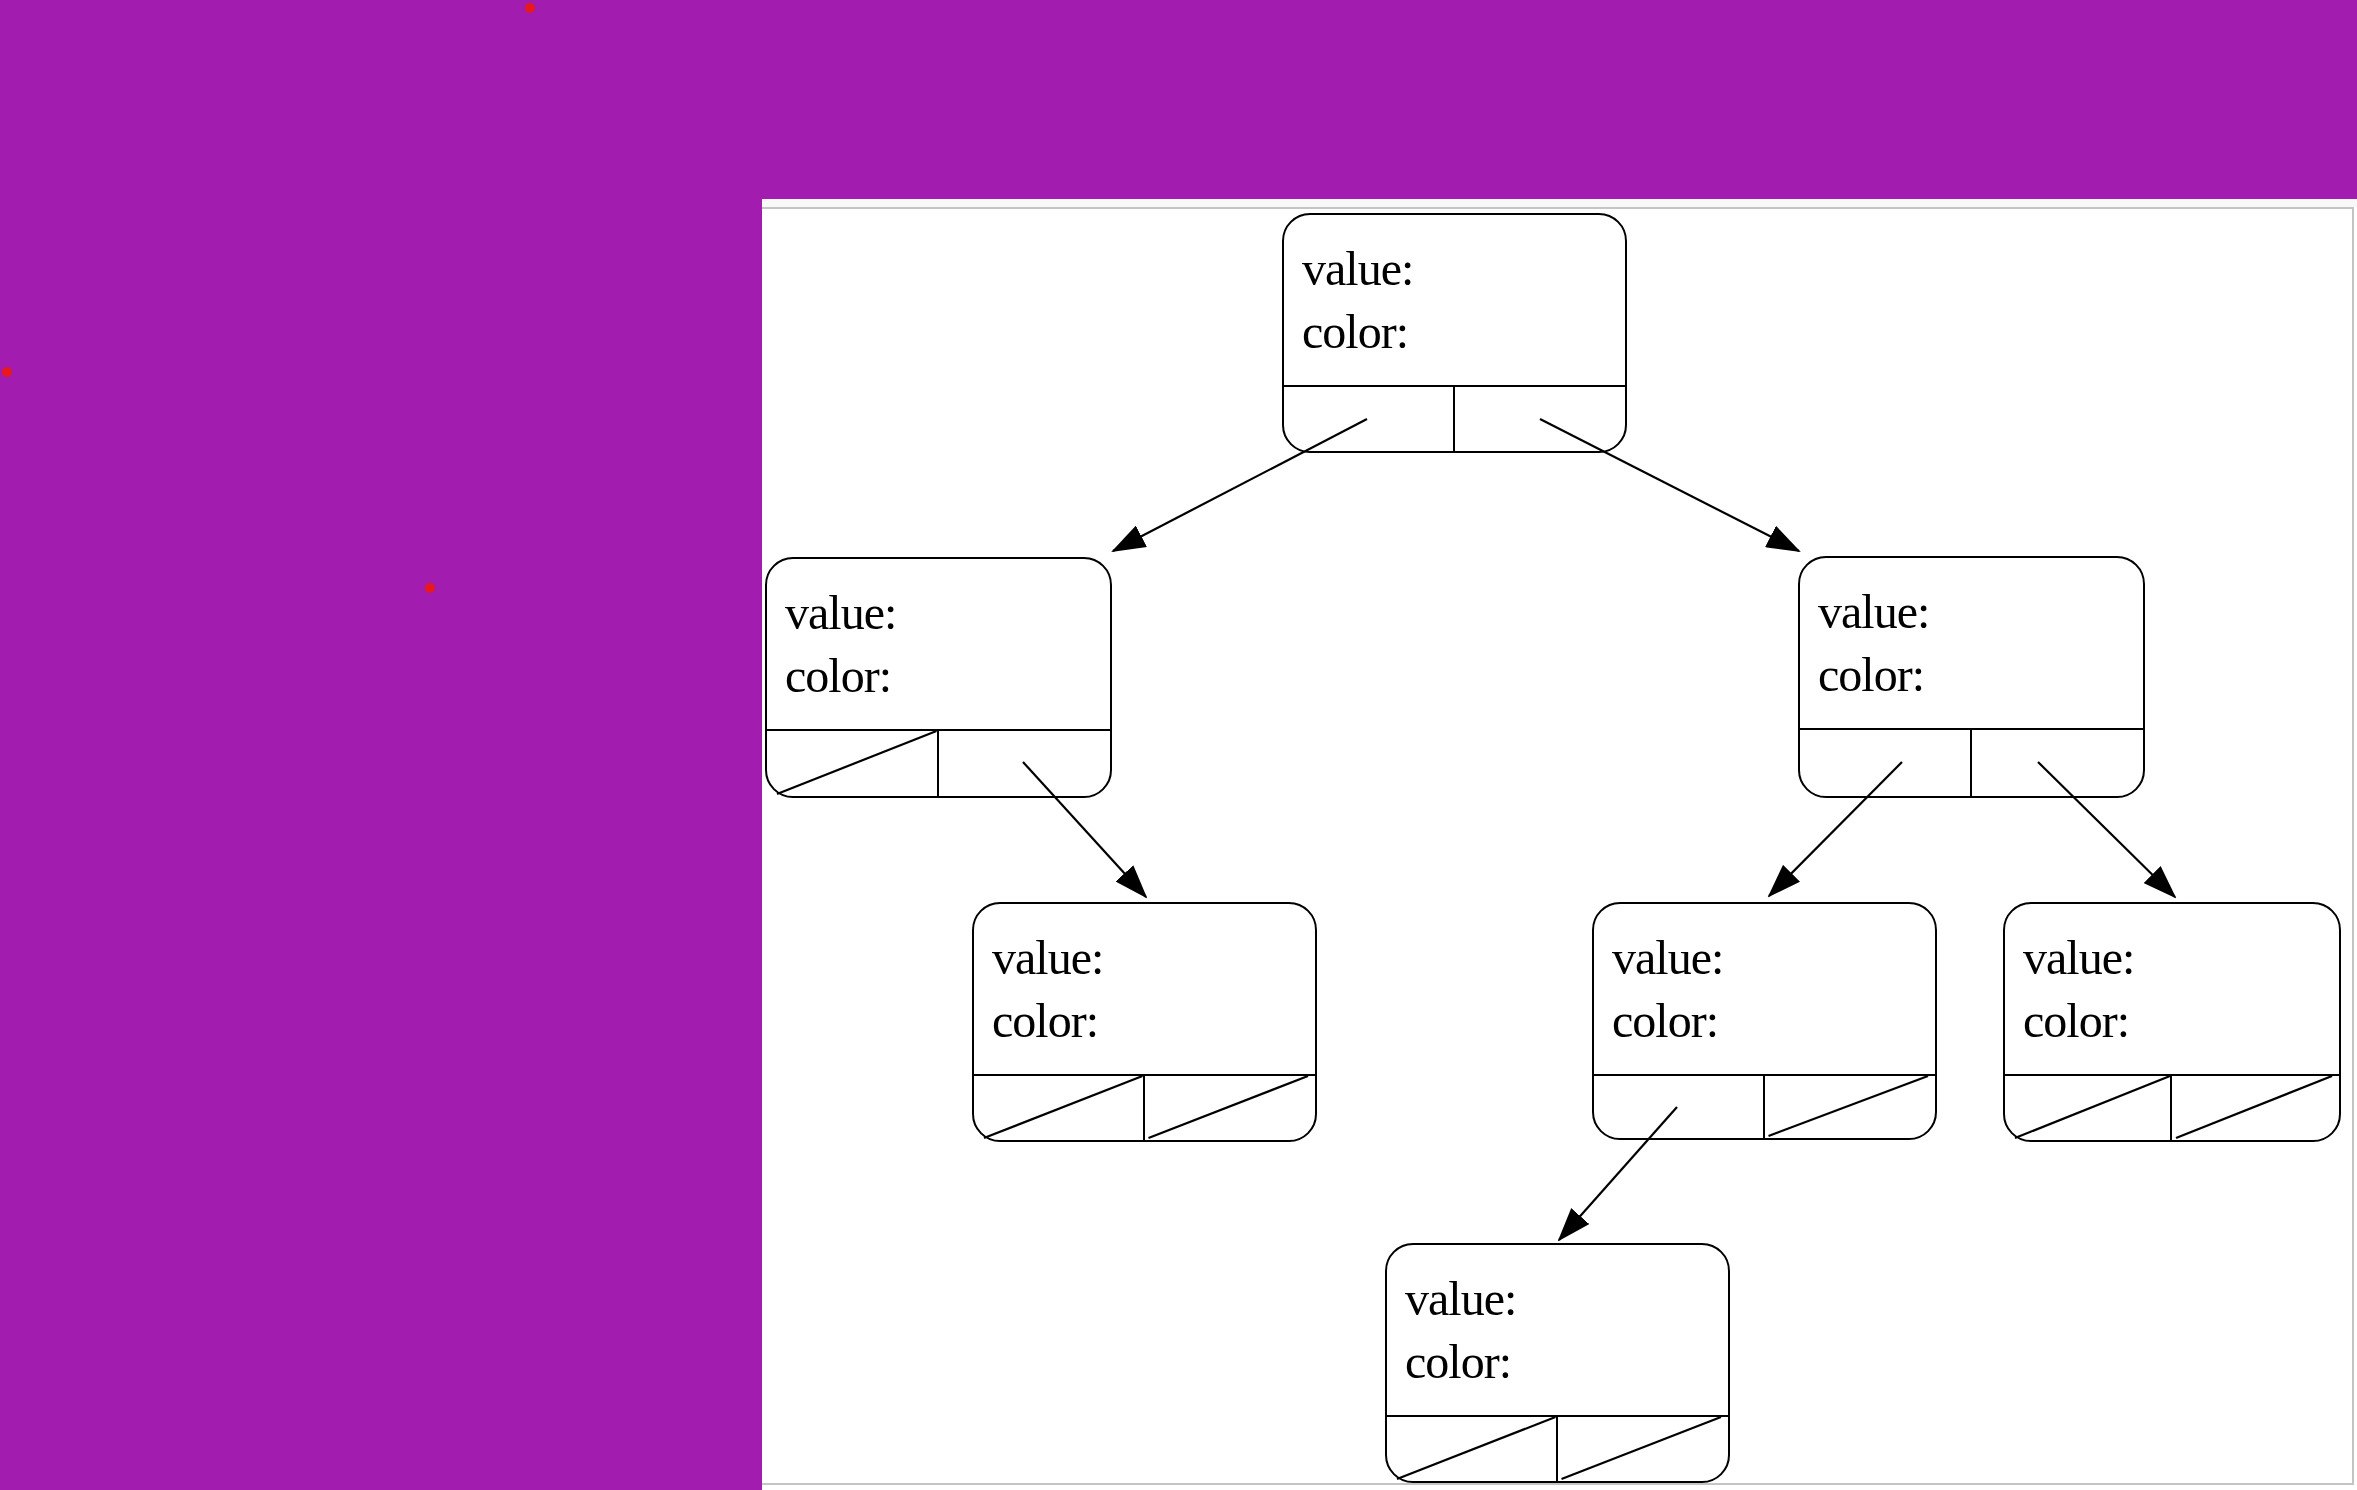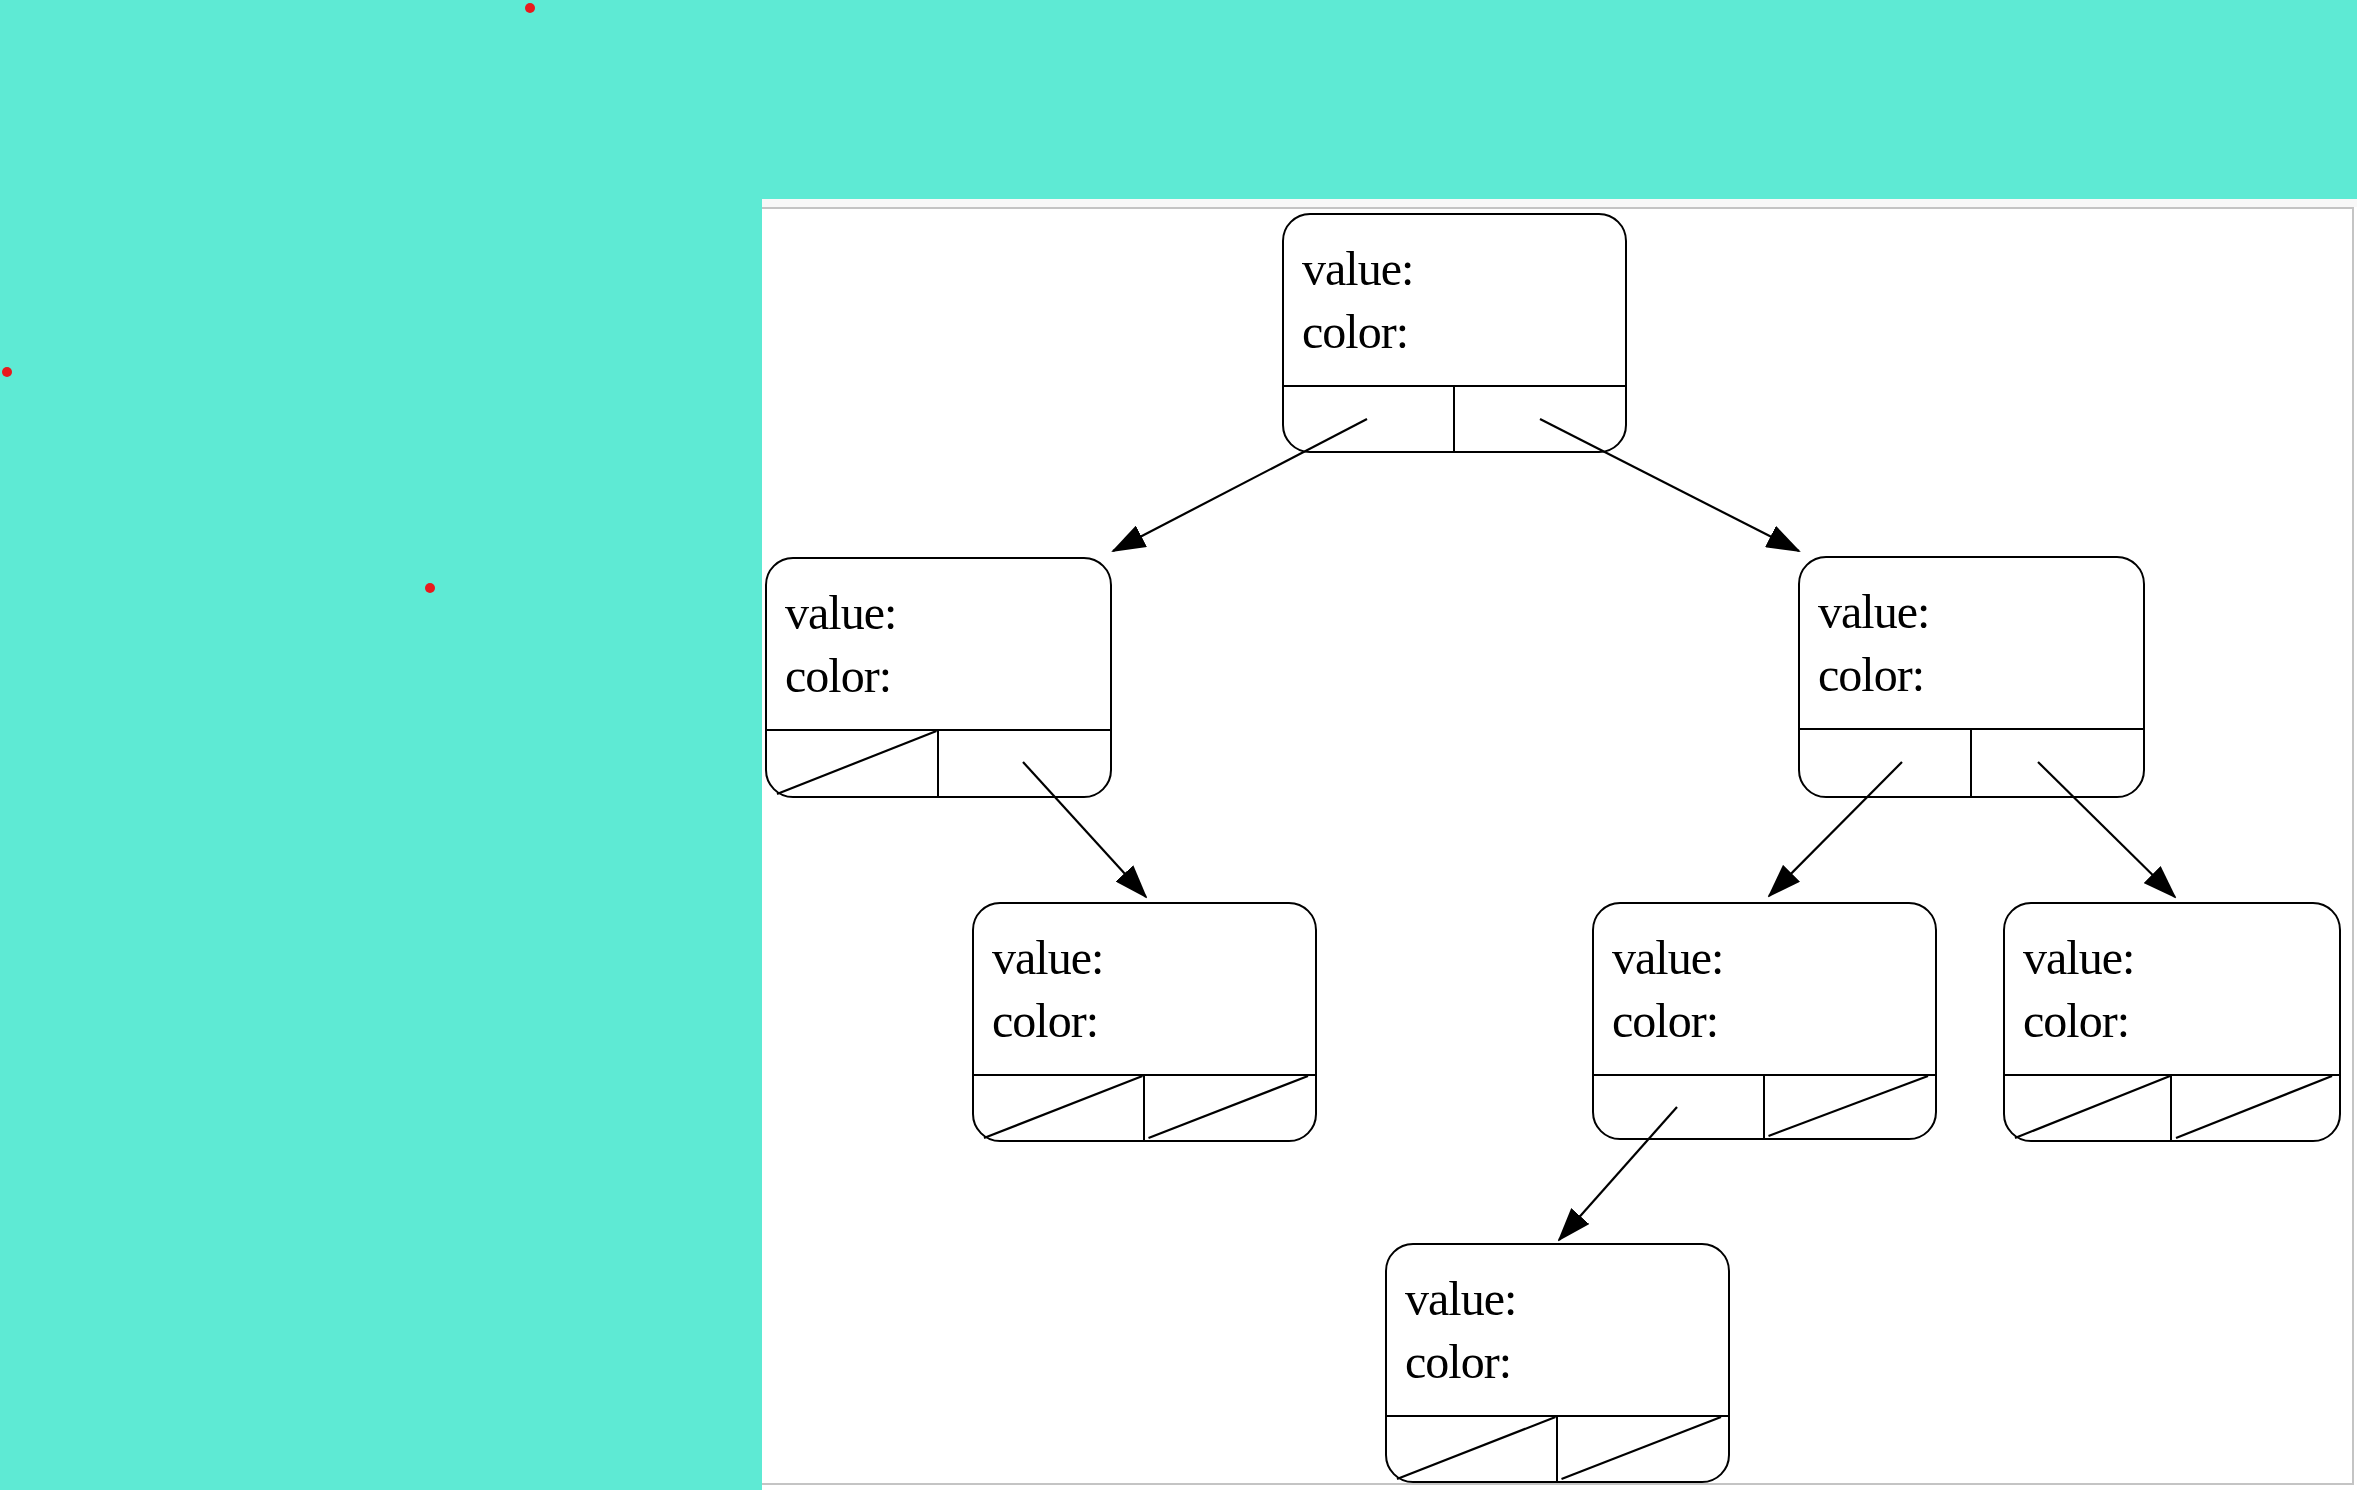--- a/index.html
+++ b/index.html
@@ -45,21 +45,21 @@
   .pointer-cell.right{right:0;border-left:2px solid #000;}
   svg.overlay{
     position:absolute;left:0;top:0;
     z-index:2;
     pointer-events:none;
   }
 </style>
 </head>
 <body>
 
-<div class="stage" style="background: #5eead4; text-decoration: underline;">
+<div class="stage" style="background: #a21caf; text-decoration: underline;">
   <div class="canvas-panel" style="left: 762px; top: 199px; width: 1595px; height: 1291px; background: rgb(255, 255, 255);"></div>
   <div class="chrome-line" style="left: 762px; top: 199px; width: 1595px; height: 8px; background: rgb(248, 248, 248);"></div>
   <div class="chrome-line" style="left: 762px; top: 207px; width: 1592px; height: 2px; background: rgb(196, 196, 196);"></div>
   <div class="chrome-line" style="left: 2352px; top: 207px; width: 2px; height: 1278px; background: rgb(196, 196, 196);"></div>
   <div class="chrome-line" style="left: 762px; top: 1483px; width: 1592px; height: 2px; background: rgb(196, 196, 196);"></div>
 
   <div>
       <div class="tree-node" style="left: 1282px; top: 213px; width: 345px; height: 240px; border-radius: 28px; border-color: rgb(0, 0, 0); background: rgb(255, 255, 255);">
     <div class="node-text">
       <div class="node-line">value:</div>

